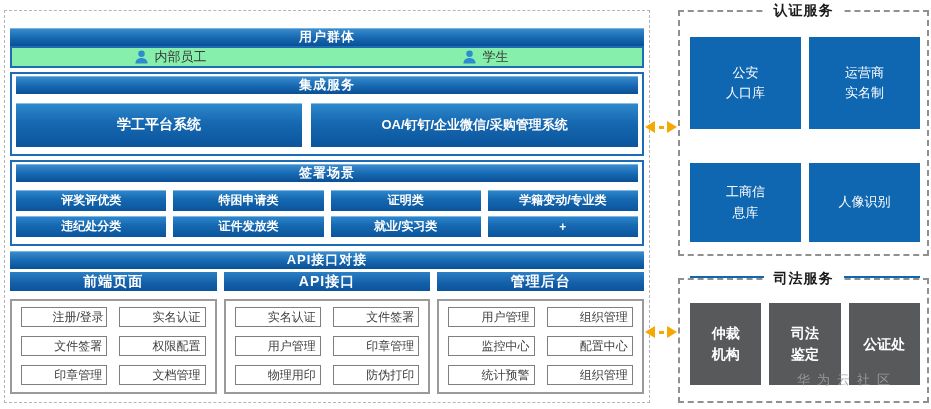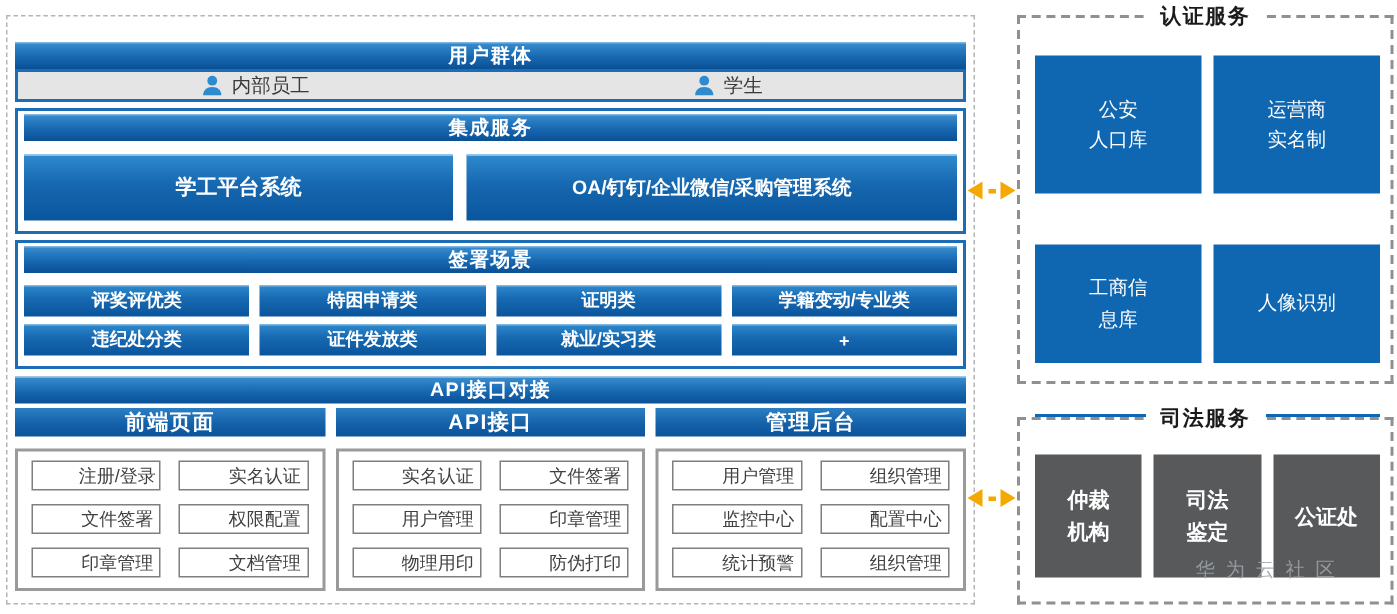--- a/index.html
+++ b/index.html
@@ -14,21 +14,21 @@
     padding:17px 5px 8px 5px;background:#ffffff;
   }
   .hbar{
     height:18px;line-height:18px;text-align:center;color:#ffffff;
     font-size:13px;font-weight:bold;letter-spacing:1px;
     background:linear-gradient(180deg,#3a8fd0 0%,#1768b1 55%,#0a5095 100%);
     box-shadow:inset 0 1px 0 rgba(255,255,255,.35);
   }
   .user-row{
     height:22px;border:2px solid #1c6db6;box-sizing:border-box;
-    display:flex;align-items:center;background:#e5e5e5;
+    display:flex;align-items:center;background:#86efac;
   }
   .user-item{flex:1;display:flex;align-items:center;justify-content:center;gap:5px;}
   .user-item span{font-size:13px;color:#3a3a3a;}
   .person-svg{width:17px;height:17px;display:block;}
   .section{
     margin-top:4px;border:2px solid #1c6db6;box-sizing:border-box;
     padding:2px 4px 7px 4px;background:#ffffff;
   }
   .int-row{display:flex;gap:9px;margin-top:9px;border-radius:16px;}
   .bigbox{

